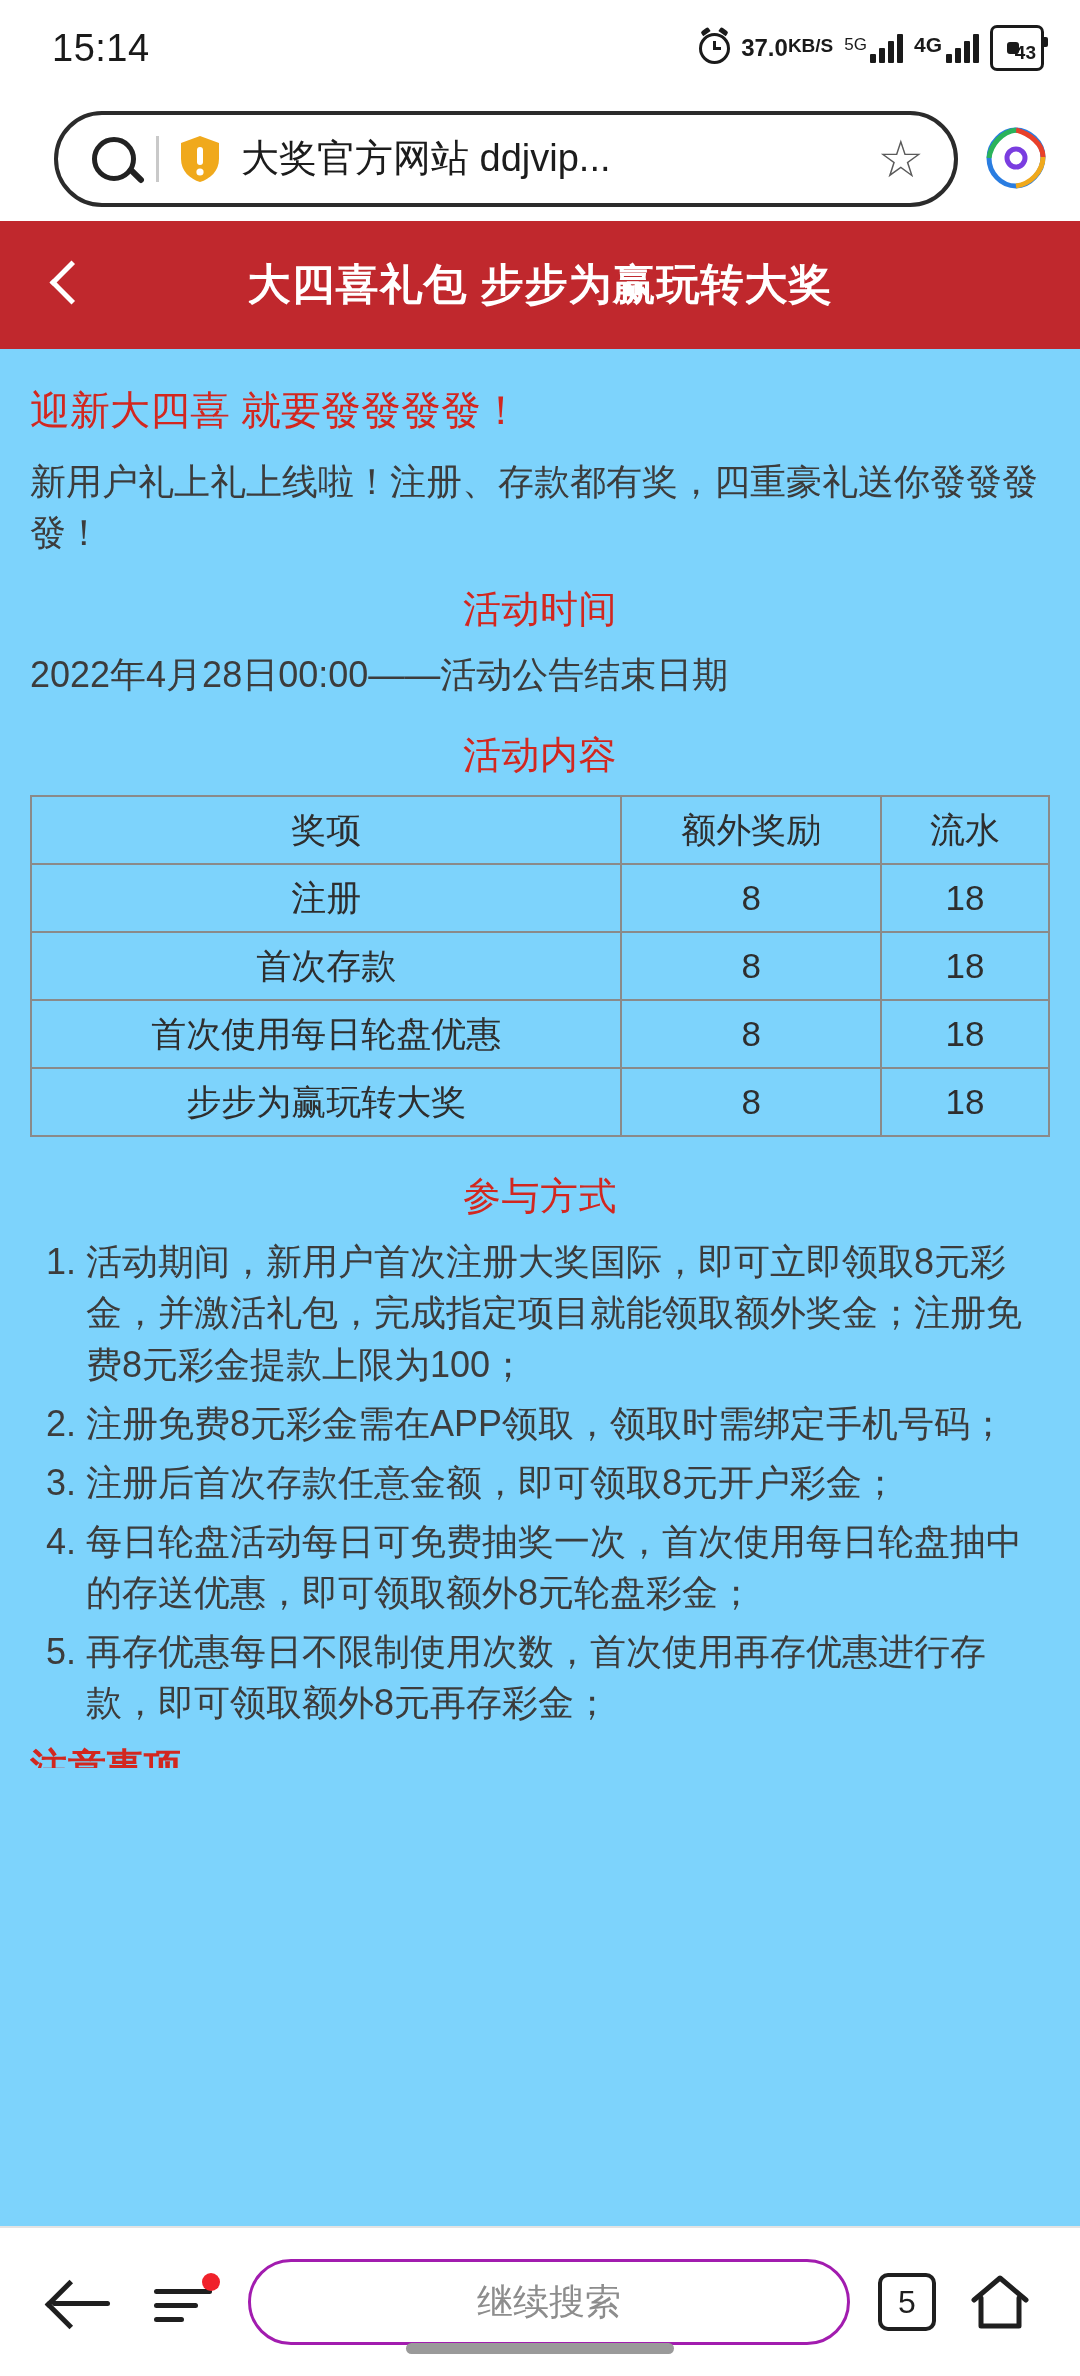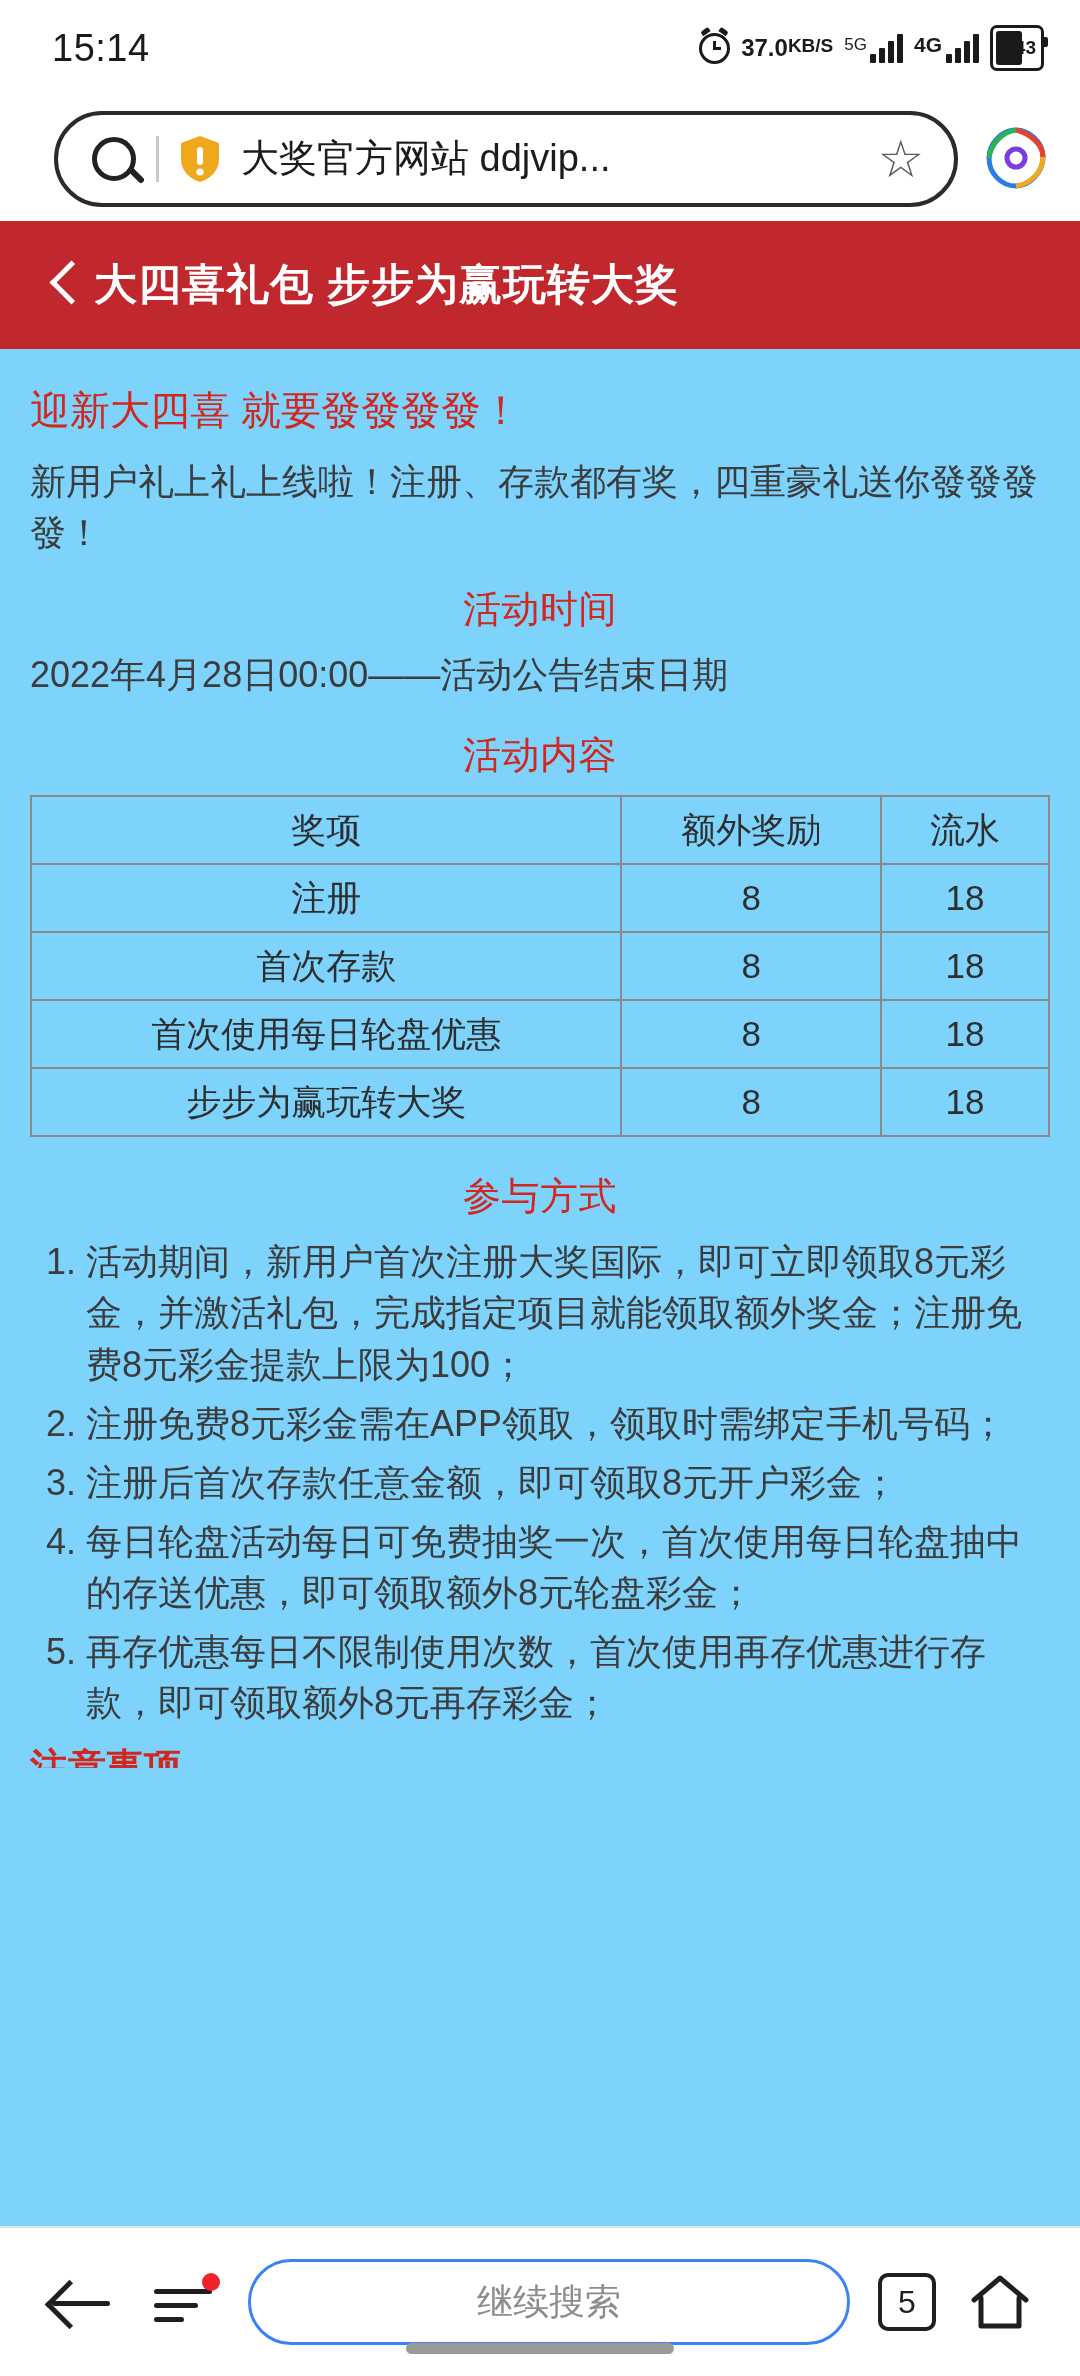--- a/index.html
+++ b/index.html
@@ -93,22 +93,21 @@
   .bars span:nth-child(4) { height: 29px; }
 
   .g4 { font-size: 21px; font-weight: bold; color: #1a1a1a; align-self: flex-start; }
 
   .battery {
     width: 54px; height: 46px;
     border: 3px solid #1a1a1a;
     border-radius: 7px;
     position: relative;
     display: flex;
-    align-items: center;
-    padding: 3px;
+    padding: 14px;
   }
   .battery::after {
     content: "";
     position: absolute;
     right: -7px; top: 9px;
     width: 4px; height: 10px;
     background: #1a1a1a;
     border-radius: 0 2px 2px 0;
   }
   .battery .fill {
@@ -213,21 +212,21 @@
     content: "";
     position: absolute;
     left: 16px; top: 9px;
     width: 26px; height: 26px;
     border-left: 5px solid #ffffff;
     border-bottom: 5px solid #ffffff;
     transform: rotate(45deg);
   }
   .banner-title {
     flex: 1;
-    text-align: left;
+    text-align: center;
     color: #ffffff;
     font-size: 43px;
     font-weight: bold;
     letter-spacing: 1px;
     padding-right: 54px;
   }
 
   
   .content {
     flex: 1 1 auto;
@@ -352,21 +351,21 @@
   .nav-menu .dot {
     position: absolute;
     top: 8px; right: 0;
     width: 18px; height: 18px;
     border-radius: 50%;
     background: #f0222b;
   }
   .nav-search {
     flex: 1;
     height: 86px;
-    border: 3px solid #3b82f6;
+    border: 3px solid #a21caf;
     border-radius: 44px;
     display: flex;
     align-items: center;
     justify-content: center;
     color: #8d8d8d;
     font-size: 36px;
   }
   .nav-tabs {
     flex: 0 0 auto;
     width: 58px; height: 58px;

